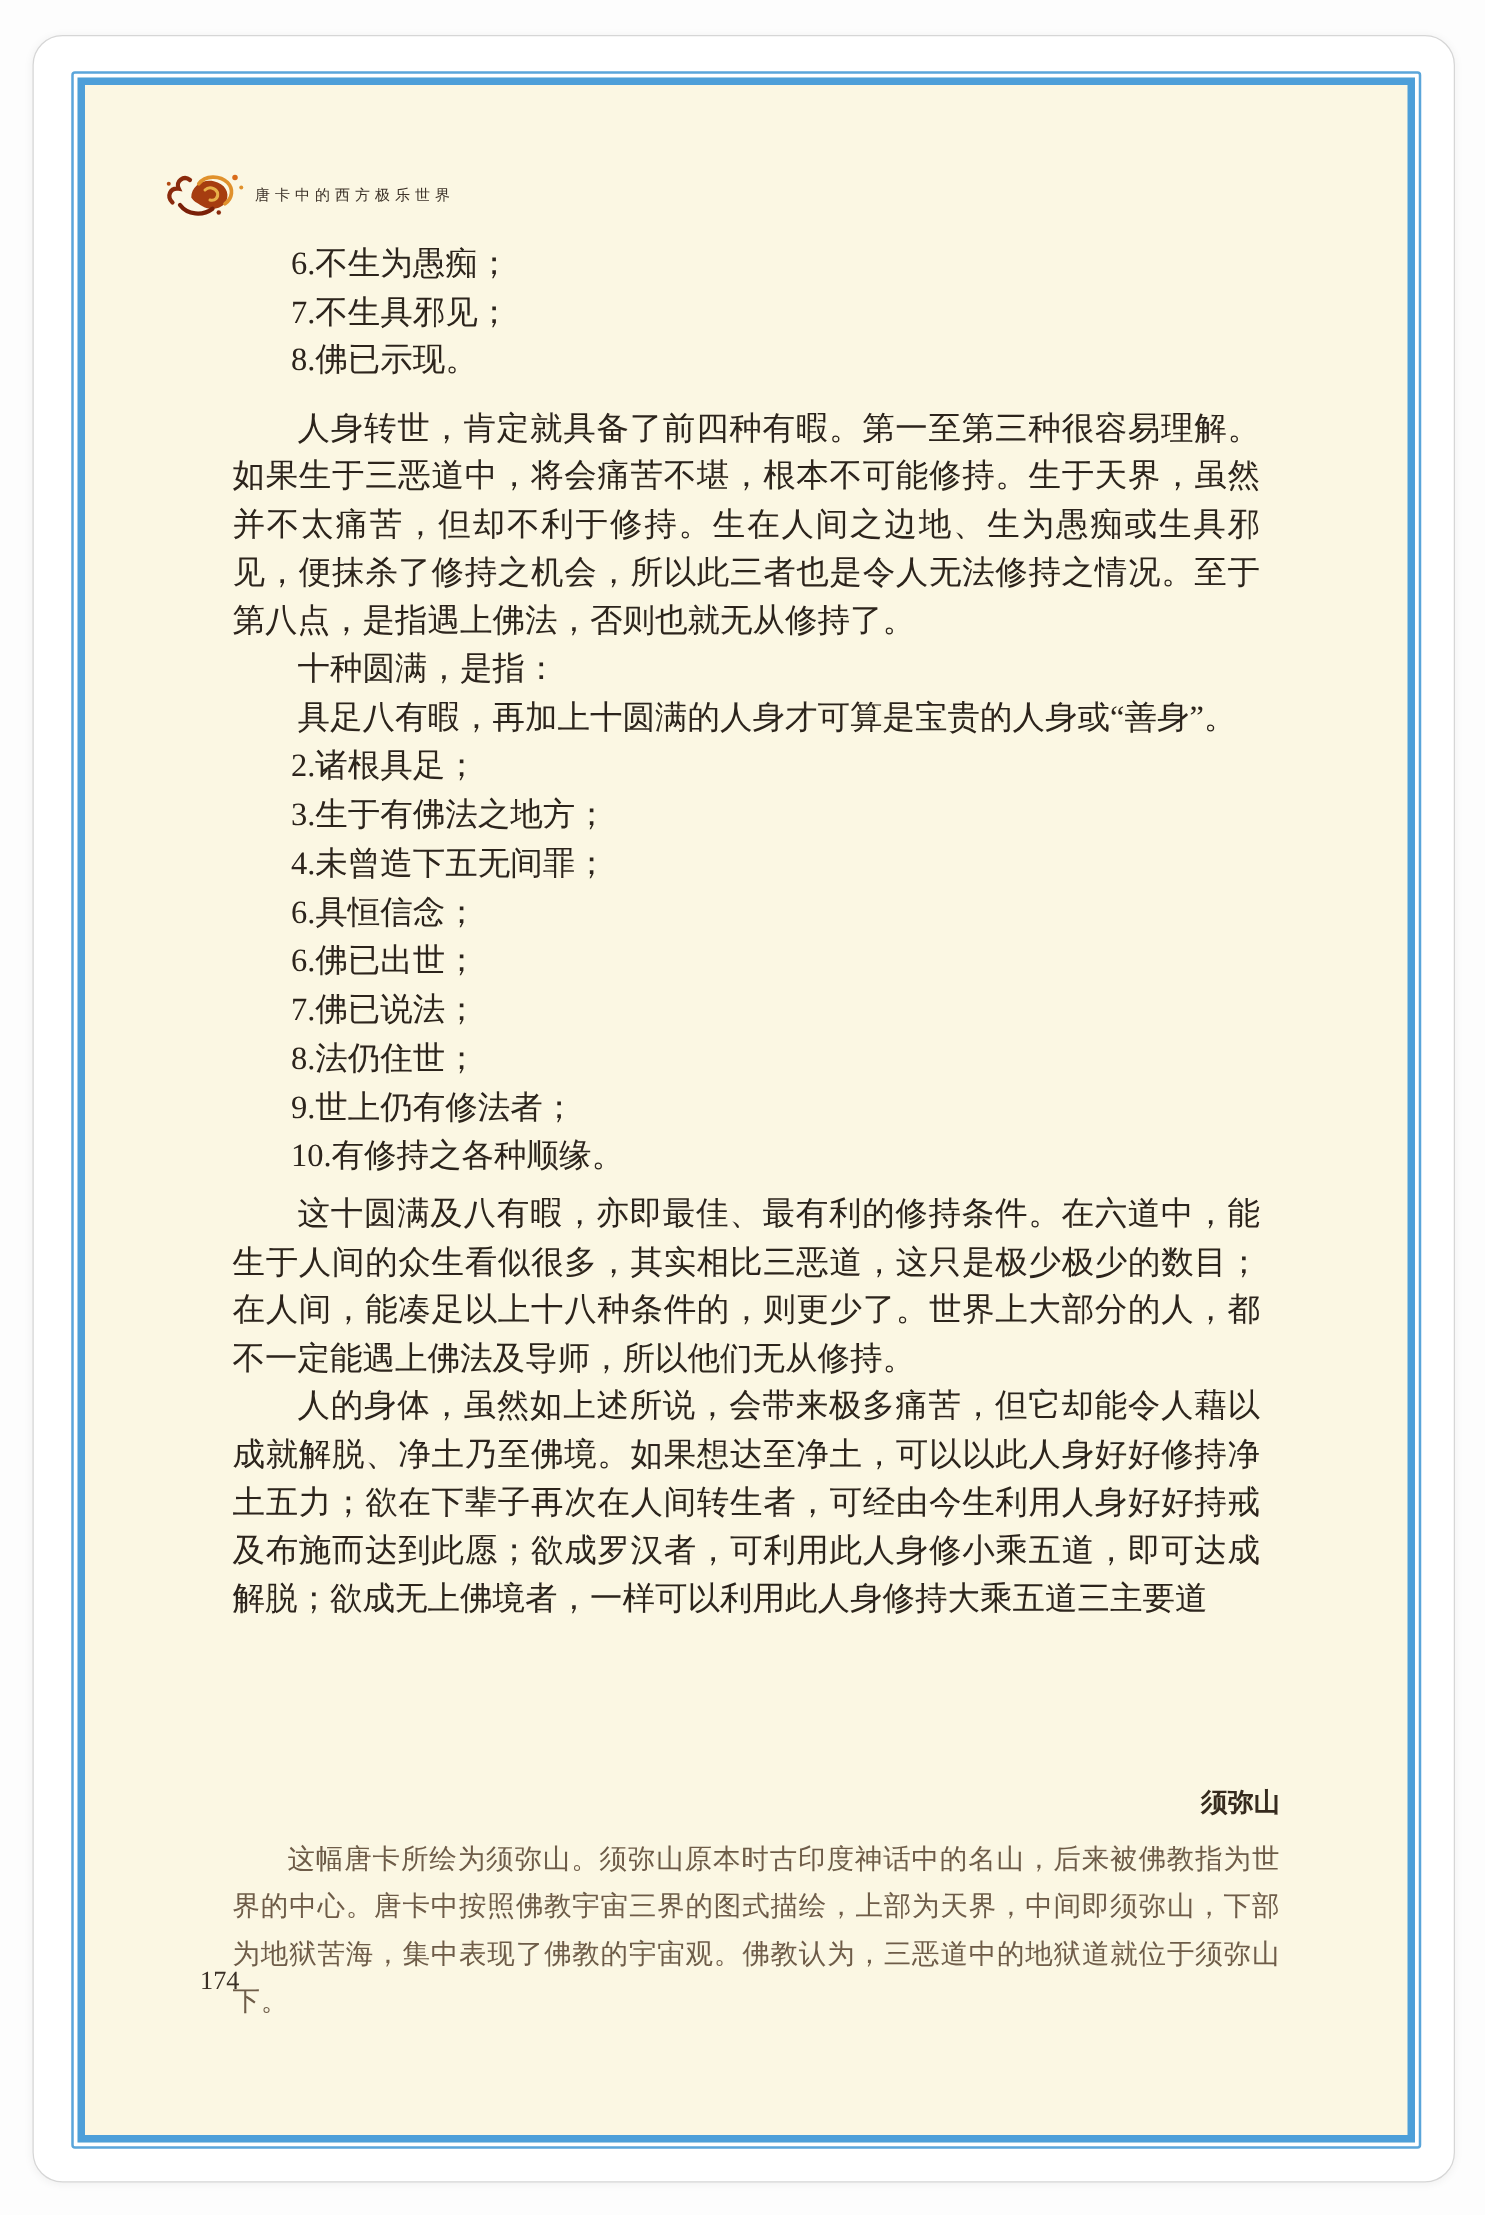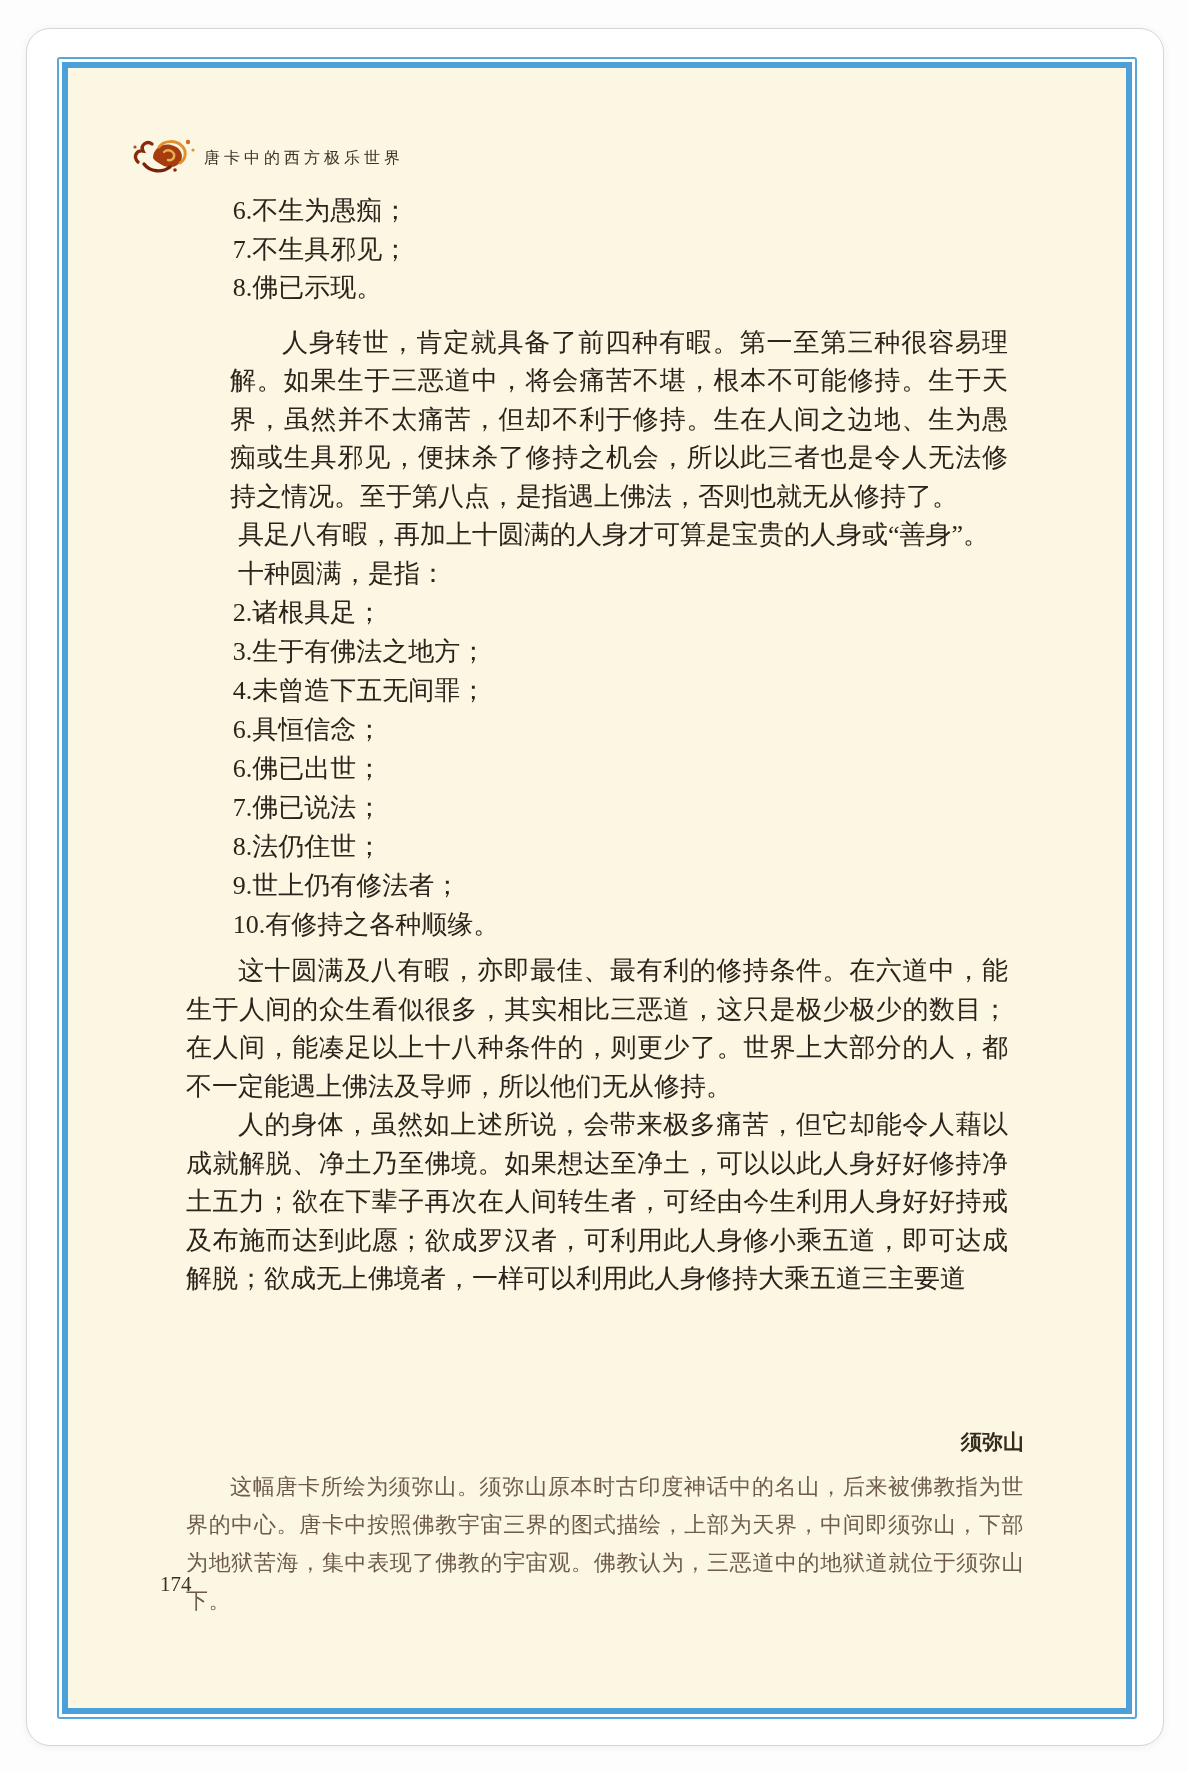--- a/index.html
+++ b/index.html
@@ -49,21 +49,21 @@
     position: absolute;
     left: 63px;
     top: 66px;
     width: 68px;
     height: 44px;
   }
   .book-title {
     position: absolute;
     left: 136px;
     top: 80px;
-    font-size: 16px;
+    font-size: 12px;
     letter-spacing: 4px;
     color: #3c3228;
     white-space: nowrap;
     font-family: Liberation Serif, serif;
   }
   .main-text {
     position: absolute;
     left: 118px;
     top: 124px;
     width: 822px;
@@ -76,21 +76,21 @@
     text-indent: 1.8em;
     line-height: 38.5px;
   }
   .main-text .item.num {
     line-height: 39px;
   }
   .main-text p {
     margin: 0;
     text-indent: 2em;
   }
-  .main-text p.gap-lg { margin-top: 16px; margin-left: 44px; }
+  .main-text p.gap-lg { margin-top: 16px; }
   .main-text p.gap-sm { margin-top: 8px; }
   .figure-block {
     position: absolute;
     left: 118px;
     top: 1360px;
     width: 838px;
   }
   .figure-title {
     font-family: "Liberation Sans", sans-serif;
     font-weight: 700;
@@ -144,22 +144,22 @@
         </svg>
 
         <div class="book-title">唐卡中的西方极乐世界</div>
 
         <div class="main-text">
           <div class="item">6.不生为愚痴；</div>
           <div class="item">7.不生具邪见；</div>
           <div class="item">8.佛已示现。</div>
 
           <p class="gap-lg">人身转世，肯定就具备了前四种有暇。第一至第三种很容易理解。如果生于三恶道中，将会痛苦不堪，根本不可能修持。生于天界，虽然并不太痛苦，但却不利于修持。生在人间之边地、生为愚痴或生具邪见，便抹杀了修持之机会，所以此三者也是令人无法修持之情况。至于第八点，是指遇上佛法，否则也就无从修持了。</p>
+          <p>十种圆满，是指：</p>
           <p>具足八有暇，再加上十圆满的人身才可算是宝贵的人身或“善身”。</p>
-          <p>十种圆满，是指：</p>
 
           <div class="item num">2.诸根具足；</div>
           <div class="item num">3.生于有佛法之地方；</div>
           <div class="item num">4.未曾造下五无间罪；</div>
           <div class="item num">6.具恒信念；</div>
           <div class="item num">6.佛已出世；</div>
           <div class="item num">7.佛已说法；</div>
           <div class="item num">8.法仍住世；</div>
           <div class="item num">9.世上仍有修法者；</div>
           <div class="item num">10.有修持之各种顺缘。</div>

